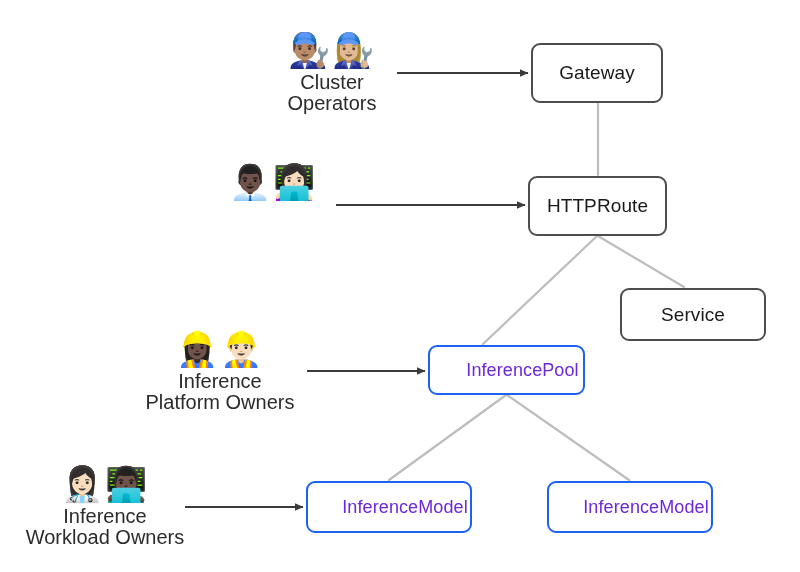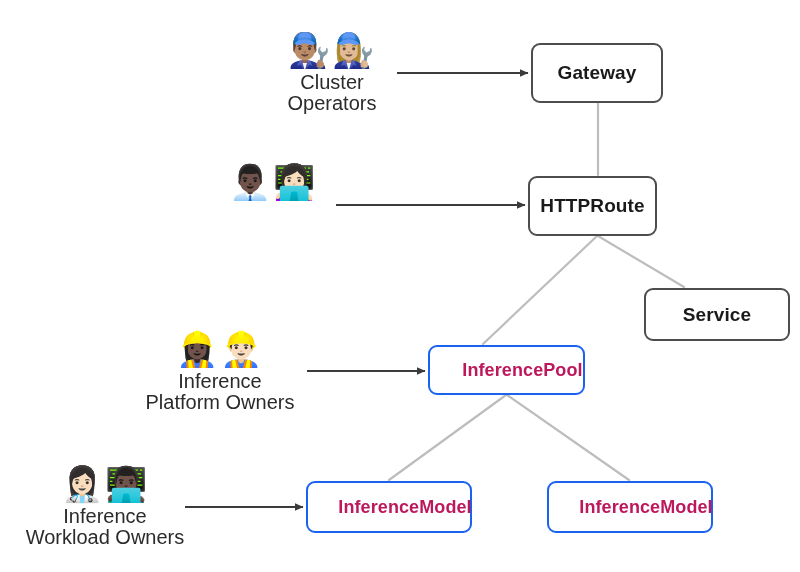--- a/index.html
+++ b/index.html
@@ -25,32 +25,32 @@
     height: 572px;
   }
   .node {
     position: absolute;
     box-sizing: border-box;
     background: #ffffff;
     border-radius: 9px;
     display: flex;
     align-items: center;
     justify-content: center;
-    font-weight: bold;
+    font-weight: normal;
     letter-spacing: 0.1px;
     z-index: 3;
   }
   .node.dark {
     border: 2px solid #4d4d4d;
     color: #1a1a1a;
     font-size: 19px;
   }
   .node.blue {
     border: 2.5px solid #1a62f0;
-    color: #be185d;
+    color: #6d28d9;
     font-size: 18px;
     padding-left: 32px;
   }
   .persona {
     position: absolute;
     width: 190px;
     text-align: center;
     z-index: 3;
   }
   .persona-emoji {
@@ -92,25 +92,25 @@
       <line x1="336" y1="205" x2="525" y2="205"></line>
       <line x1="307" y1="371" x2="425" y2="371"></line>
       <line x1="185" y1="507" x2="303" y2="507"></line>
     </g>
   </svg>
 
   <div class="node dark" style="left:531px; top:43px; width:132px; height:60px;">
     <span>Gateway</span>
   </div>
 
-  <div class="node dark" style="left:528px; top:176px; width:129px; height:60px;">
+  <div class="node dark" style="left:528px; top:176px; width:139px; height:60px;">
     <span>HTTPRoute</span>
   </div>
 
-  <div class="node dark" style="left:644px; top:288px; width:146px; height:53px;align-items:center;">
+  <div class="node dark" style="left:620px; top:288px; width:146px; height:53px;align-items:center;">
     <span>Service</span>
   </div>
 
   <div class="node blue" style="left:428px; top:345px; width:157px; height:50px;">
     <span>InferencePool</span>
   </div>
 
   <div class="node blue" style="left:306px; top:481px; width:166px; height:52px;">
     <span>InferenceModel</span>
   </div>

